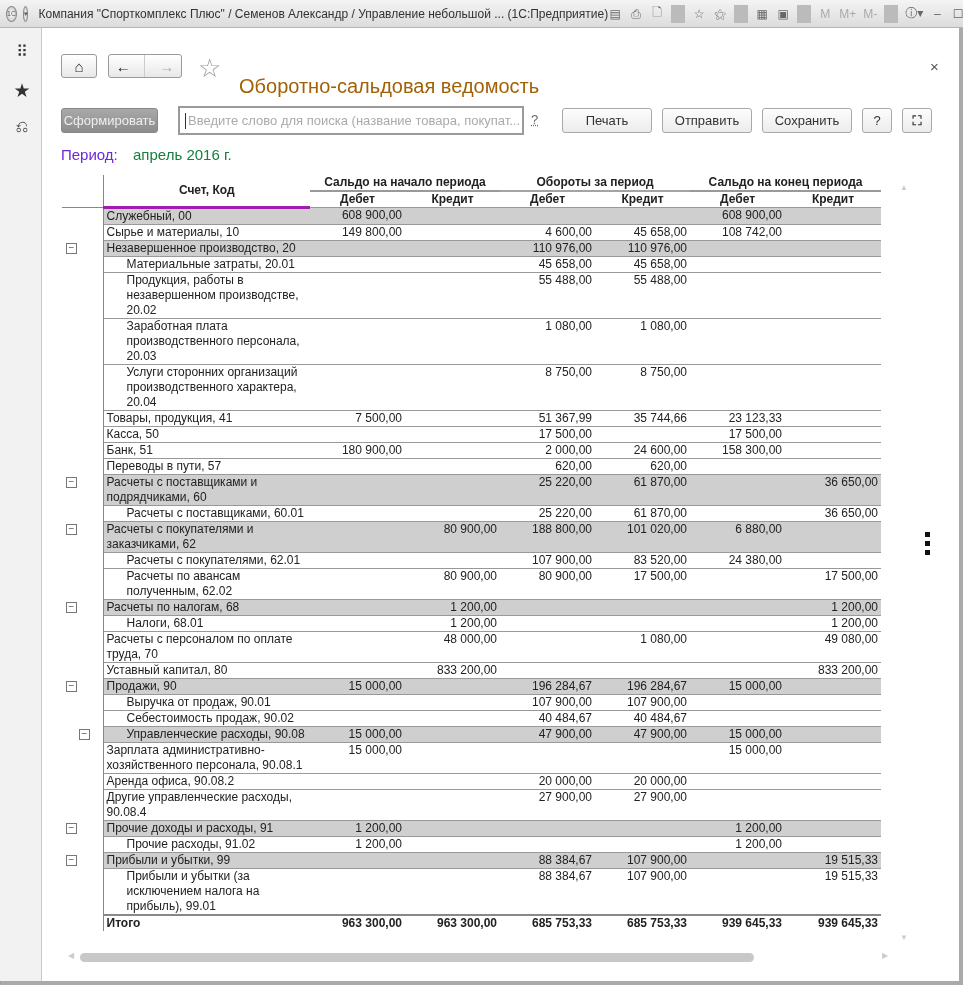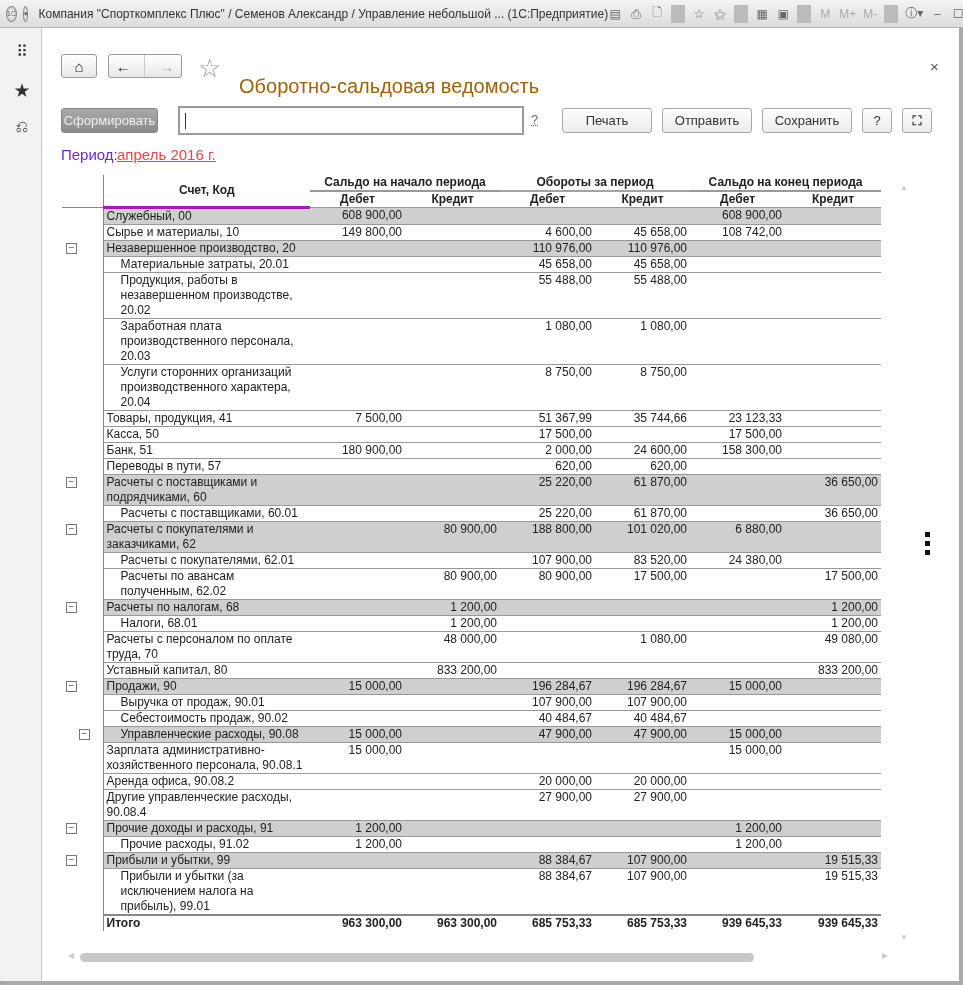--- a/index.html
+++ b/index.html
@@ -16,33 +16,33 @@
 .navbtn{position:absolute;height:24px;border:1px solid #9a9a9a;border-radius:3px;background:linear-gradient(#fff,#e8e8e8);display:flex;align-items:center;justify-content:center;font-size:15px;color:#222}
 .title{position:absolute;left:239px;top:75px;font-size:20px;color:#a16207}
 .star{position:absolute;left:198px;top:53px;font-size:26px;color:#999}
 .closex{position:absolute;left:930px;top:58px;font-size:15px;color:#555}
 .btn{position:absolute;top:108px;height:25px;border:1px solid #a8a8a8;border-radius:3px;background:linear-gradient(#fdfdfd,#ececec);font-size:13px;color:#333;display:flex;align-items:center;justify-content:center}
 .btn-primary{background:linear-gradient(#a9a9a9,#8c8c8c);color:#eee;border-color:#888}
 .search{position:absolute;left:178px;top:106px;width:346px;height:29px;border:2px solid #9a9a9a;background:#fff;font-size:13px;color:#aaa;padding:5px 0 0 8px;white-space:nowrap;overflow:hidden}
 .search .caret{position:absolute;left:5px;top:5px;width:1px;height:16px;background:#333}
 .qhelp{position:absolute;left:531px;top:112px;font-size:13px;color:#666;text-decoration:underline dotted}
 .period-label{position:absolute;left:61px;top:146px;font-size:15px;color:#6d28d9}
-.period-value{position:absolute;left:117px;top:146px;font-size:15px;color:#ef4444;text-decoration:underline}
+.period-value{position:absolute;left:133px;top:146px;font-size:15px;color:#15803d;}
 .report{position:absolute;left:62px;top:175px;width:819px}
 table{border-collapse:collapse;width:819px;font-size:12px;table-layout:fixed}
 td{padding:0 3px;vertical-align:top;line-height:15px}
 .hdr td{font-weight:bold;text-align:center;color:#222;padding:0}
 .tree{width:41px;border-right:1px solid #888;position:relative}
 td.acc{width:207px}
 td.num{text-align:right;width:95px}
 tr.row td{border-top:1px solid #999}
 tr.row td.tree{border-top:none}
 tr.grp td:not(.tree){background:#cfcfcf}
 tr.total td{font-weight:bold;border-top:2px solid #888}
-.ind1{padding-left:17px}
+.ind1{padding-left:23px}
 .ind2{}
 .minus{position:absolute;left:4px;top:2px;width:11px;height:11px;border:1px solid #777;background:#fff;font-size:10px;line-height:8px;text-align:center;color:#555}
 .vscroll-up{position:absolute;left:900px;top:183px;font-size:8px;color:#ccc}
 .vscroll-dn{position:absolute;left:900px;top:933px;font-size:8px;color:#ccc}
 .hscroll{position:absolute;left:80px;top:953px;width:674px;height:9px;border-radius:5px;background:#c8c8c8}
 .hs-l{position:absolute;left:68px;top:951px;font-size:8px;color:#ccc}
 .hs-r{position:absolute;left:882px;top:951px;font-size:8px;color:#ccc}
 .dots{position:absolute;left:925px;top:532px;width:6px}
 .dots div{width:5px;height:5px;background:#111;margin-bottom:4px}
 </style>
@@ -89,21 +89,21 @@
 <div class="navbtn" style="left:108px;top:54px;width:74px;justify-content:space-around">
   <span>←</span>
   <span style="width:1px;height:22px;background:#ccc"></span>
   <span style="color:#aaa">→</span>
 </div>
 <div class="star">☆</div>
 <div class="title">Оборотно-сальдовая ведомость</div>
 <div class="closex">×</div>
 
 <div class="btn btn-primary" style="left:61px;width:97px">Сформировать</div>
-<div class="search"><span class="caret"></span></div>
+<div class="search"><span class="caret"></span><span>Введите слово для поиска (название товара, покупат...</span></div>
 <div class="qhelp">?</div>
 <div class="btn" style="left:562px;width:90px">Печать</div>
 <div class="btn" style="left:662px;width:90px">Отправить</div>
 <div class="btn" style="left:762px;width:90px">Сохранить</div>
 <div class="btn" style="left:862px;width:30px">?</div>
 <div class="btn" style="left:902px;width:30px;font-weight:bold">
     <span>⛶</span>
   </div>
 
 <div class="period-label">Период:</div>

